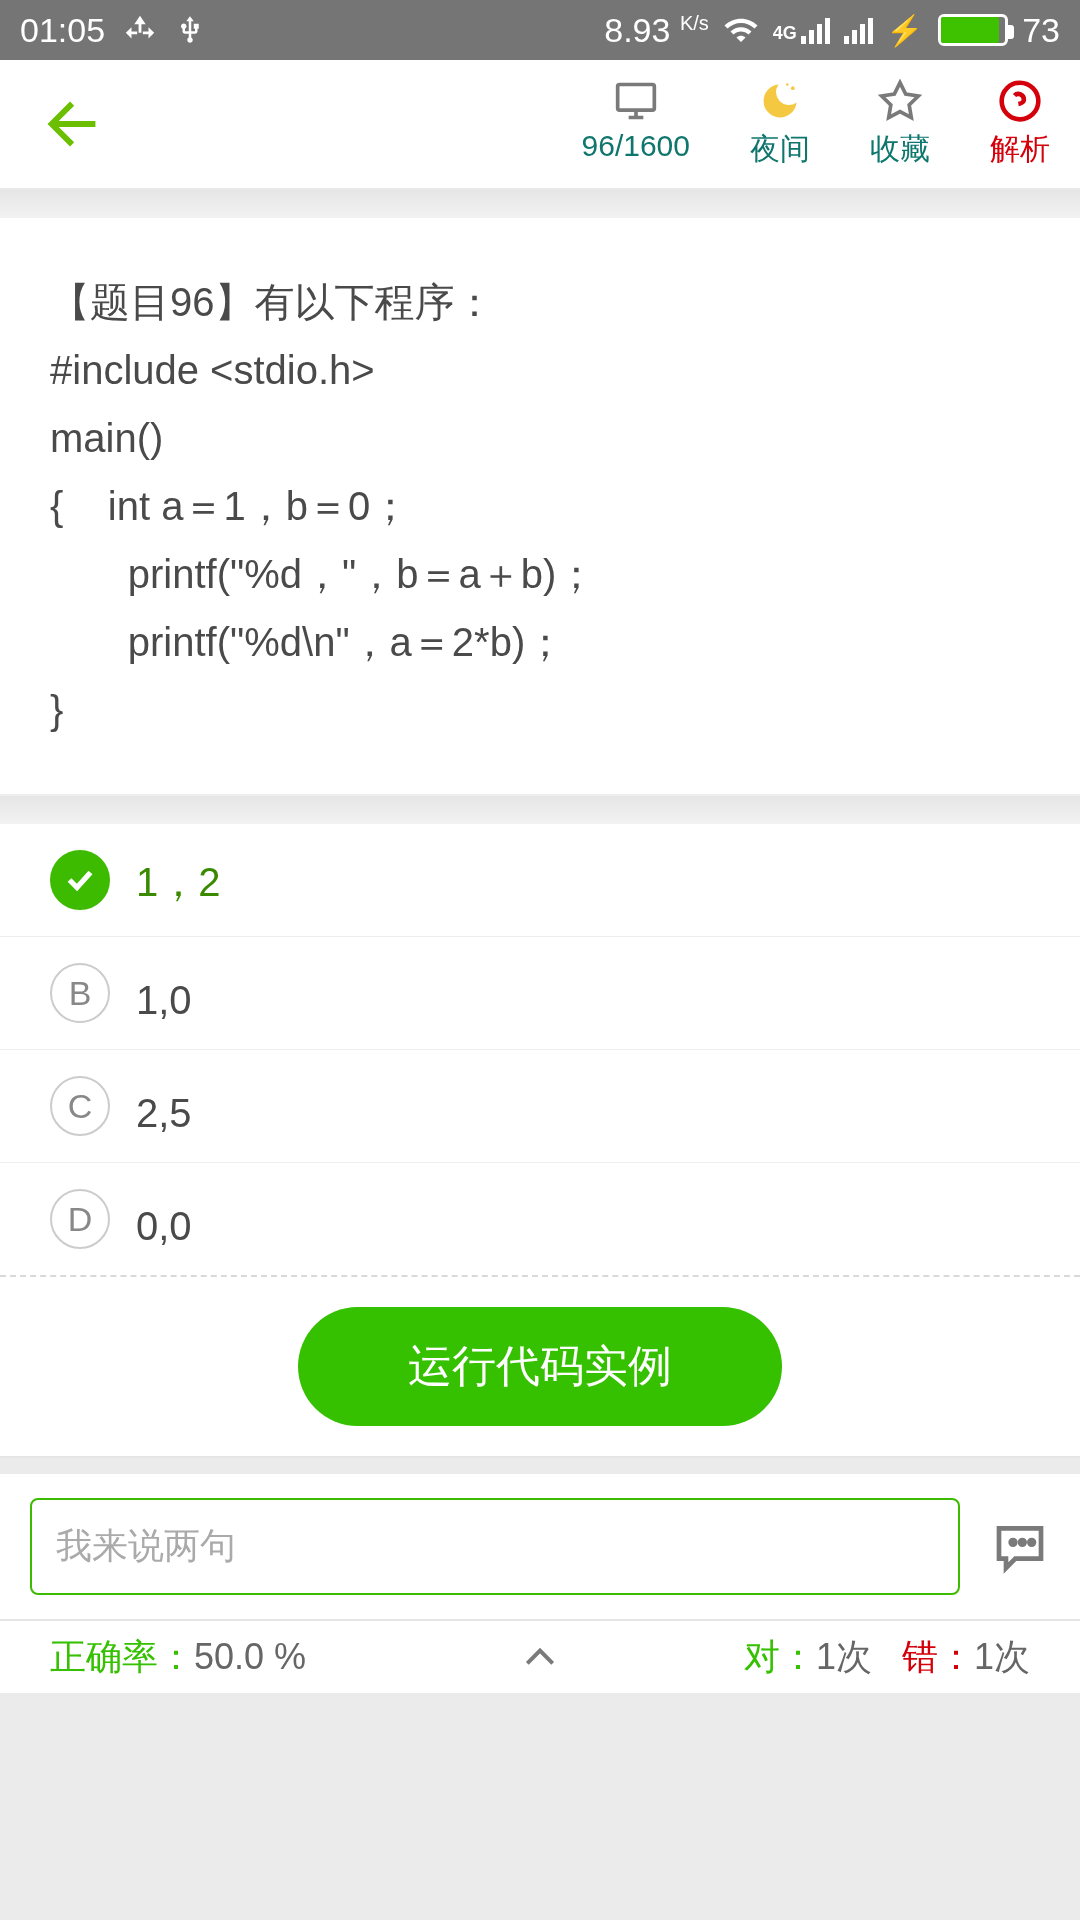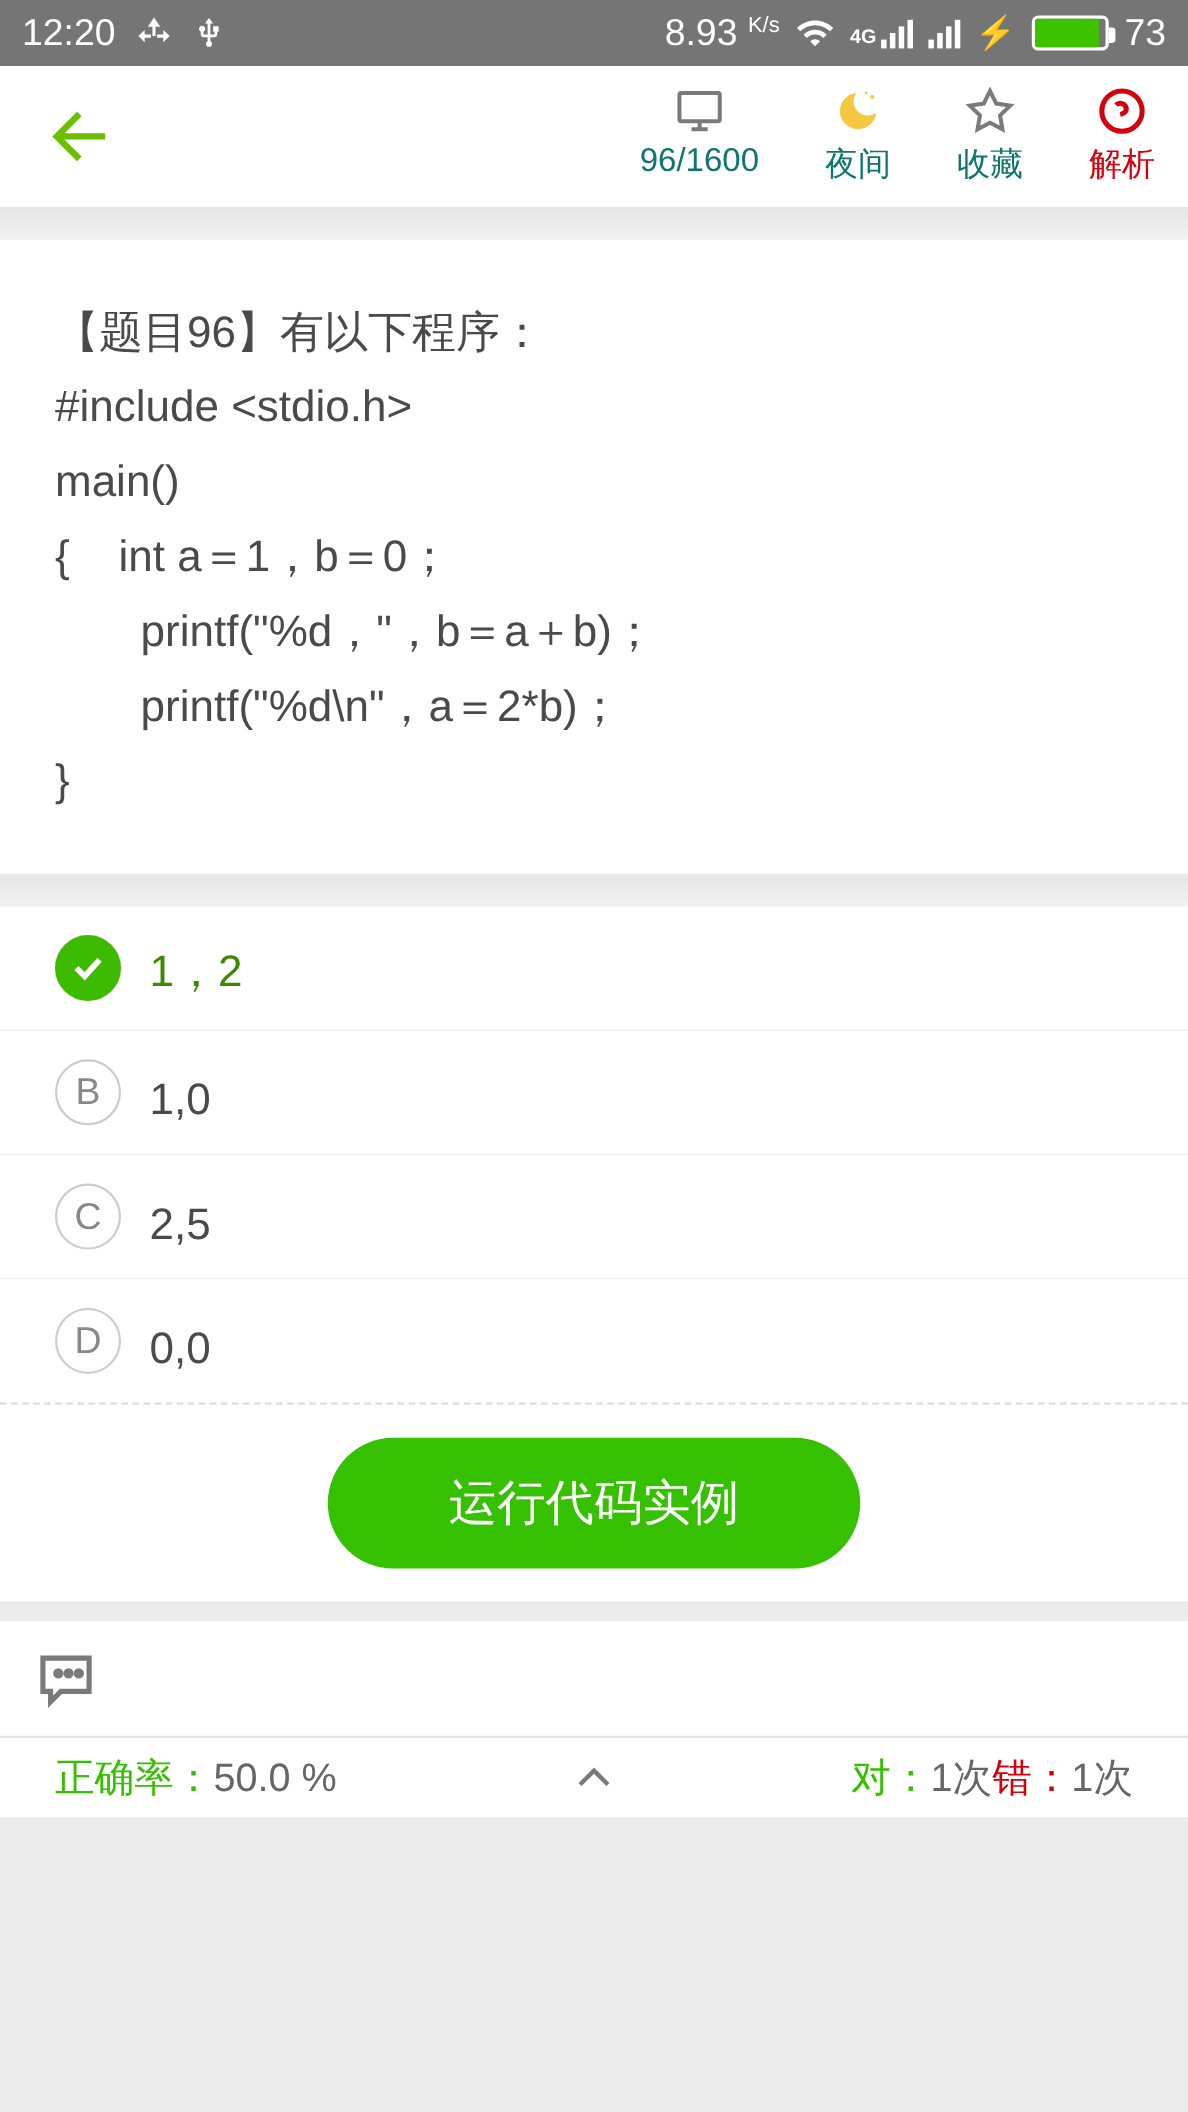--- a/index.html
+++ b/index.html
@@ -24,33 +24,33 @@
 .opt-circle{width:60px;height:60px;border:2px solid #ccc;border-radius:50%;display:flex;align-items:center;justify-content:center;font-size:34px;color:#888}
 .opt-circle.correct{background:#3dbb00;border-color:#3dbb00}
 .run-area{background:#fff;padding:30px;display:flex;justify-content:center;border-bottom:2px solid #e5e5e5}
 .run-btn{background:#35c000;color:#fff;font-size:44px;border:none;border-radius:60px;padding:30px 110px}
 .comment-area{padding:24px 30px;background:#fff;display:flex;align-items:center;gap:30px;border-bottom:2px solid #e5e5e5}
 .comment-input{flex:1;border:2px solid #3dbb00;border-radius:8px;padding:22px 24px;font-size:36px;color:#aaa;background:#fff}
 .bottom-bar{height:72px;background:#fff;display:flex;align-items:center;padding:0 50px;font-size:36px;position:relative}
 .accuracy-label{color:#35c000}
 .accuracy-val{color:#666}
 .chevron-up{position:absolute;left:50%;transform:translateX(-50%)}
-.right-stats{margin-left:auto;display:flex;}
+.right-stats{margin-left:auto;display:flex;gap:30px}
 .correct-label{color:#35c000}
 .wrong-label{color:#d4000b}
 .stat-val{color:#666}
 .sig-bars{display:inline-flex;align-items:flex-end;gap:3px;height:28px}
 .sig-bars span{width:5px;background:#fff}
 </style>
 </head>
 <body>
 
 <div class="status-bar">
   <div class="status-left">
-    <span>12:20</span>
+    <span>01:05</span>
     <svg width="34" height="34" viewBox="0 0 24 24" fill="#fff">
         <path d="M12 2L8 8h3v6h2V8h3L12 2zm-6 8l-4 4 4 4v-3h4v-2H6v-3zm12 0v3h-4v2h4v3l4-4-4-4z"></path>
       </svg>
     <svg width="30" height="36" viewBox="0 0 24 24" fill="#fff">
         <path d="M15 7v4h1v2h-3V5h2l-3-4-3 4h2v8H8v-2.07c.7-.37 1.2-1.1 1.2-1.93 0-1.21-.99-2.2-2.2-2.2S4.8 7.79 4.8 9c0 .83.5 1.56 1.2 1.93V13c0 1.11.89 2 2 2h3v3.05c-.71.37-1.2 1.1-1.2 1.95 0 1.22.99 2.2 2.2 2.2s2.2-.98 2.2-2.2c0-.85-.49-1.58-1.2-1.95V15h3c1.11 0 2-.89 2-2v-2h1V7h-4z"></path>
       </svg>
   </div>
   <div class="status-right">
     <span><span>8.93</span> <span class="sup">K/s</span></span>
     <svg width="36" height="36" viewBox="0 0 24 24" fill="#fff">
@@ -152,20 +152,21 @@
   </div>
 </div>
 
 <div class="run-area">
   <button class="run-btn">运行代码实例</button>
 </div>
 
 <div style="height:16px;background:#ebebeb"></div>
 
 <div class="comment-area">
+  <div class="comment-input">我来说两句</div>
   <svg width="60" height="56" viewBox="0 0 24 24" fill="none" stroke="#7a7a7a" stroke-width="2">
       <path d="M3 4h18v13H10l-4 4v-4H3V4z"></path>
       <circle cx="9" cy="10" r="1" fill="#7a7a7a"></circle>
       <circle cx="13" cy="10" r="1" fill="#7a7a7a"></circle>
       <circle cx="17" cy="10" r="1" fill="#7a7a7a"></circle>
     </svg>
 </div>
 
 <div class="bottom-bar">
   <span><span class="accuracy-label">正确率：</span><span class="accuracy-val">50.0 %</span></span>

